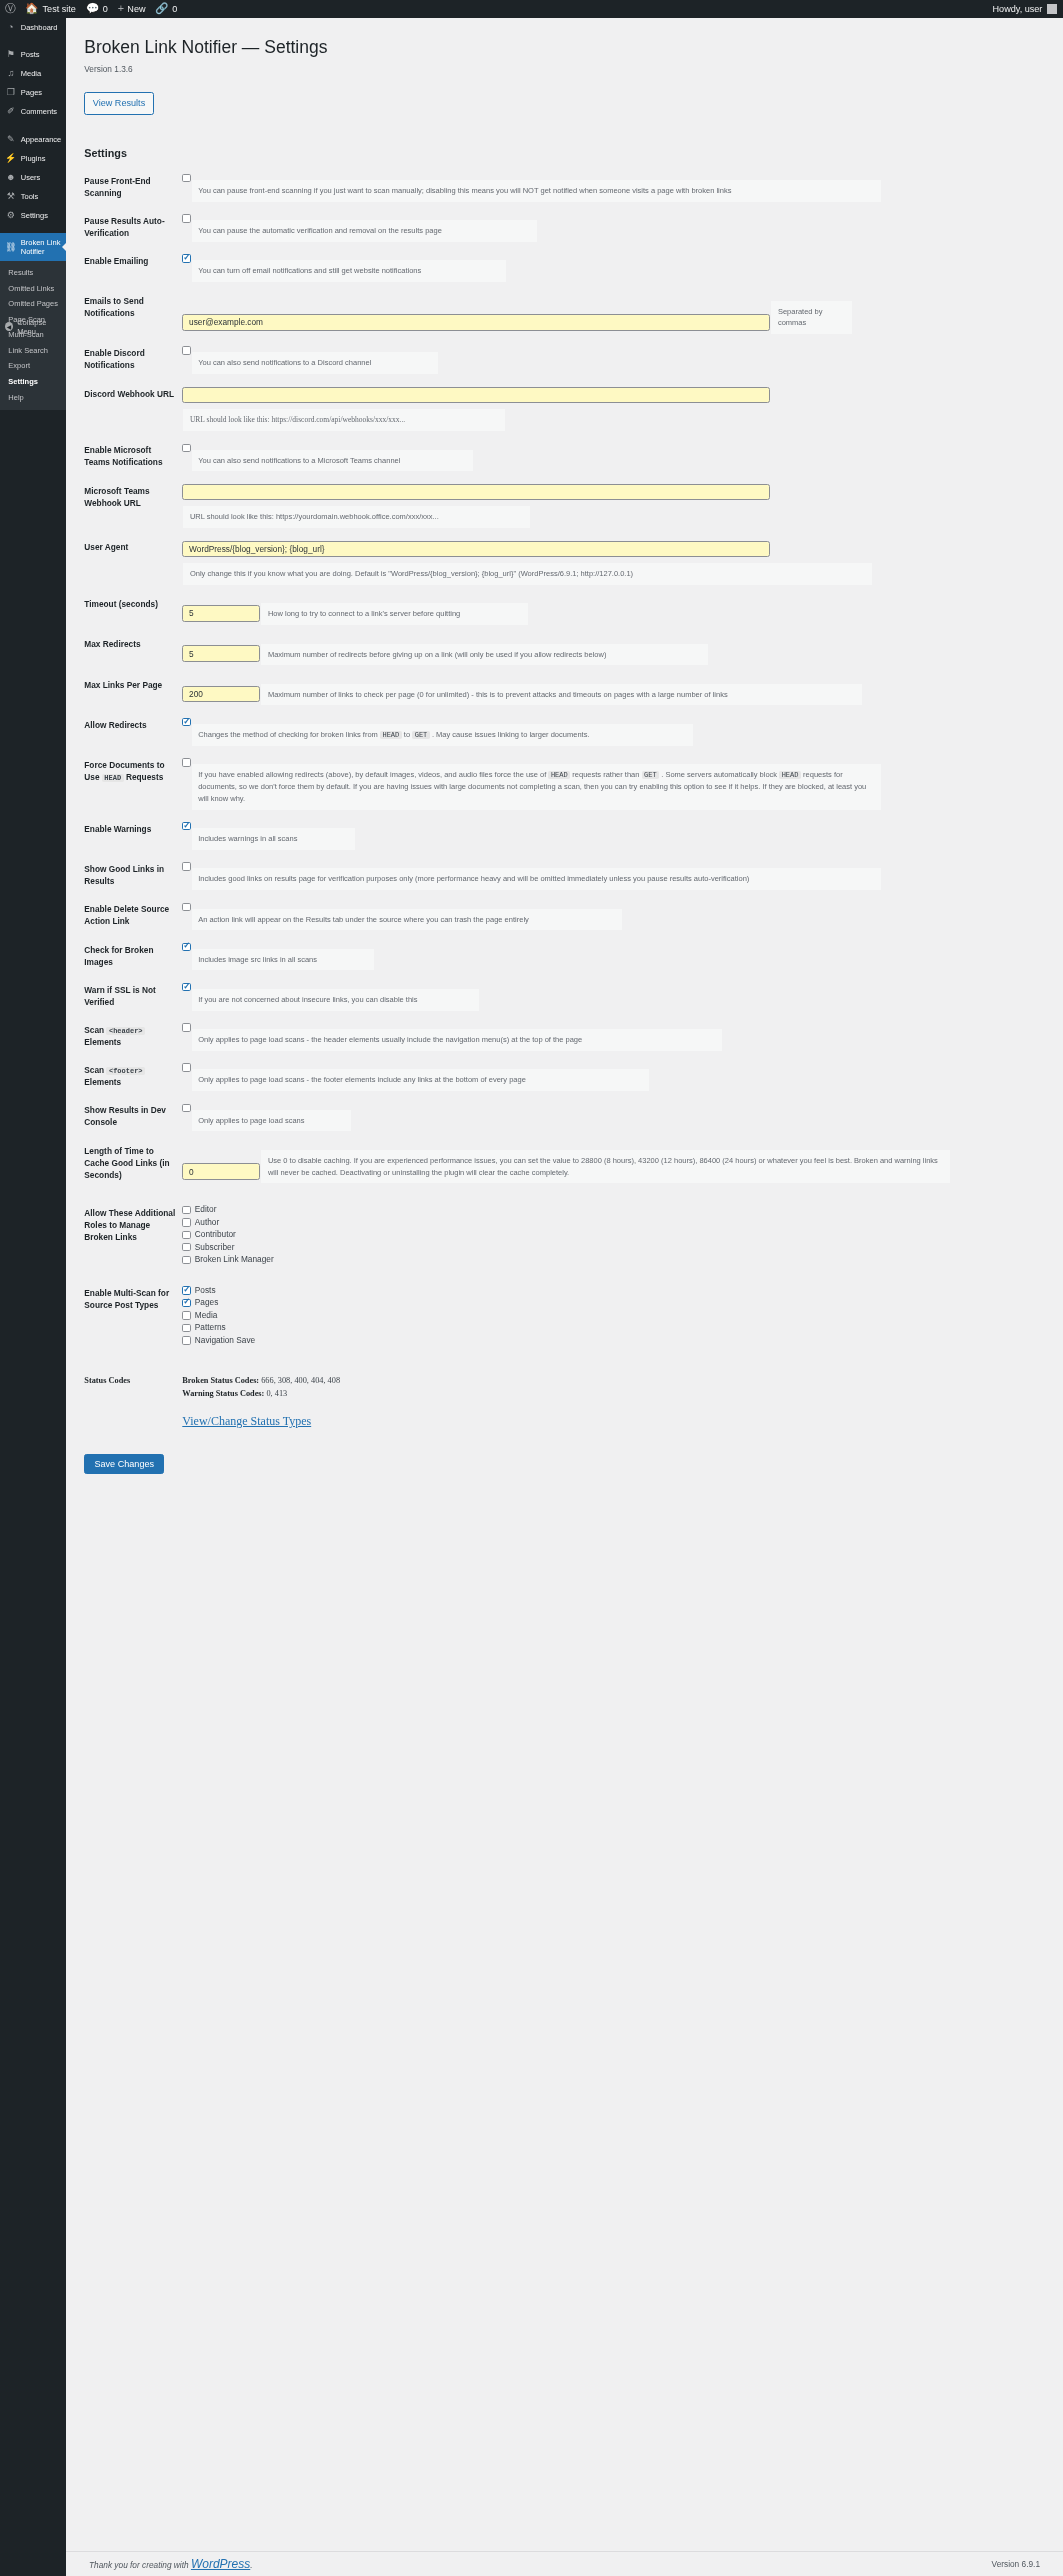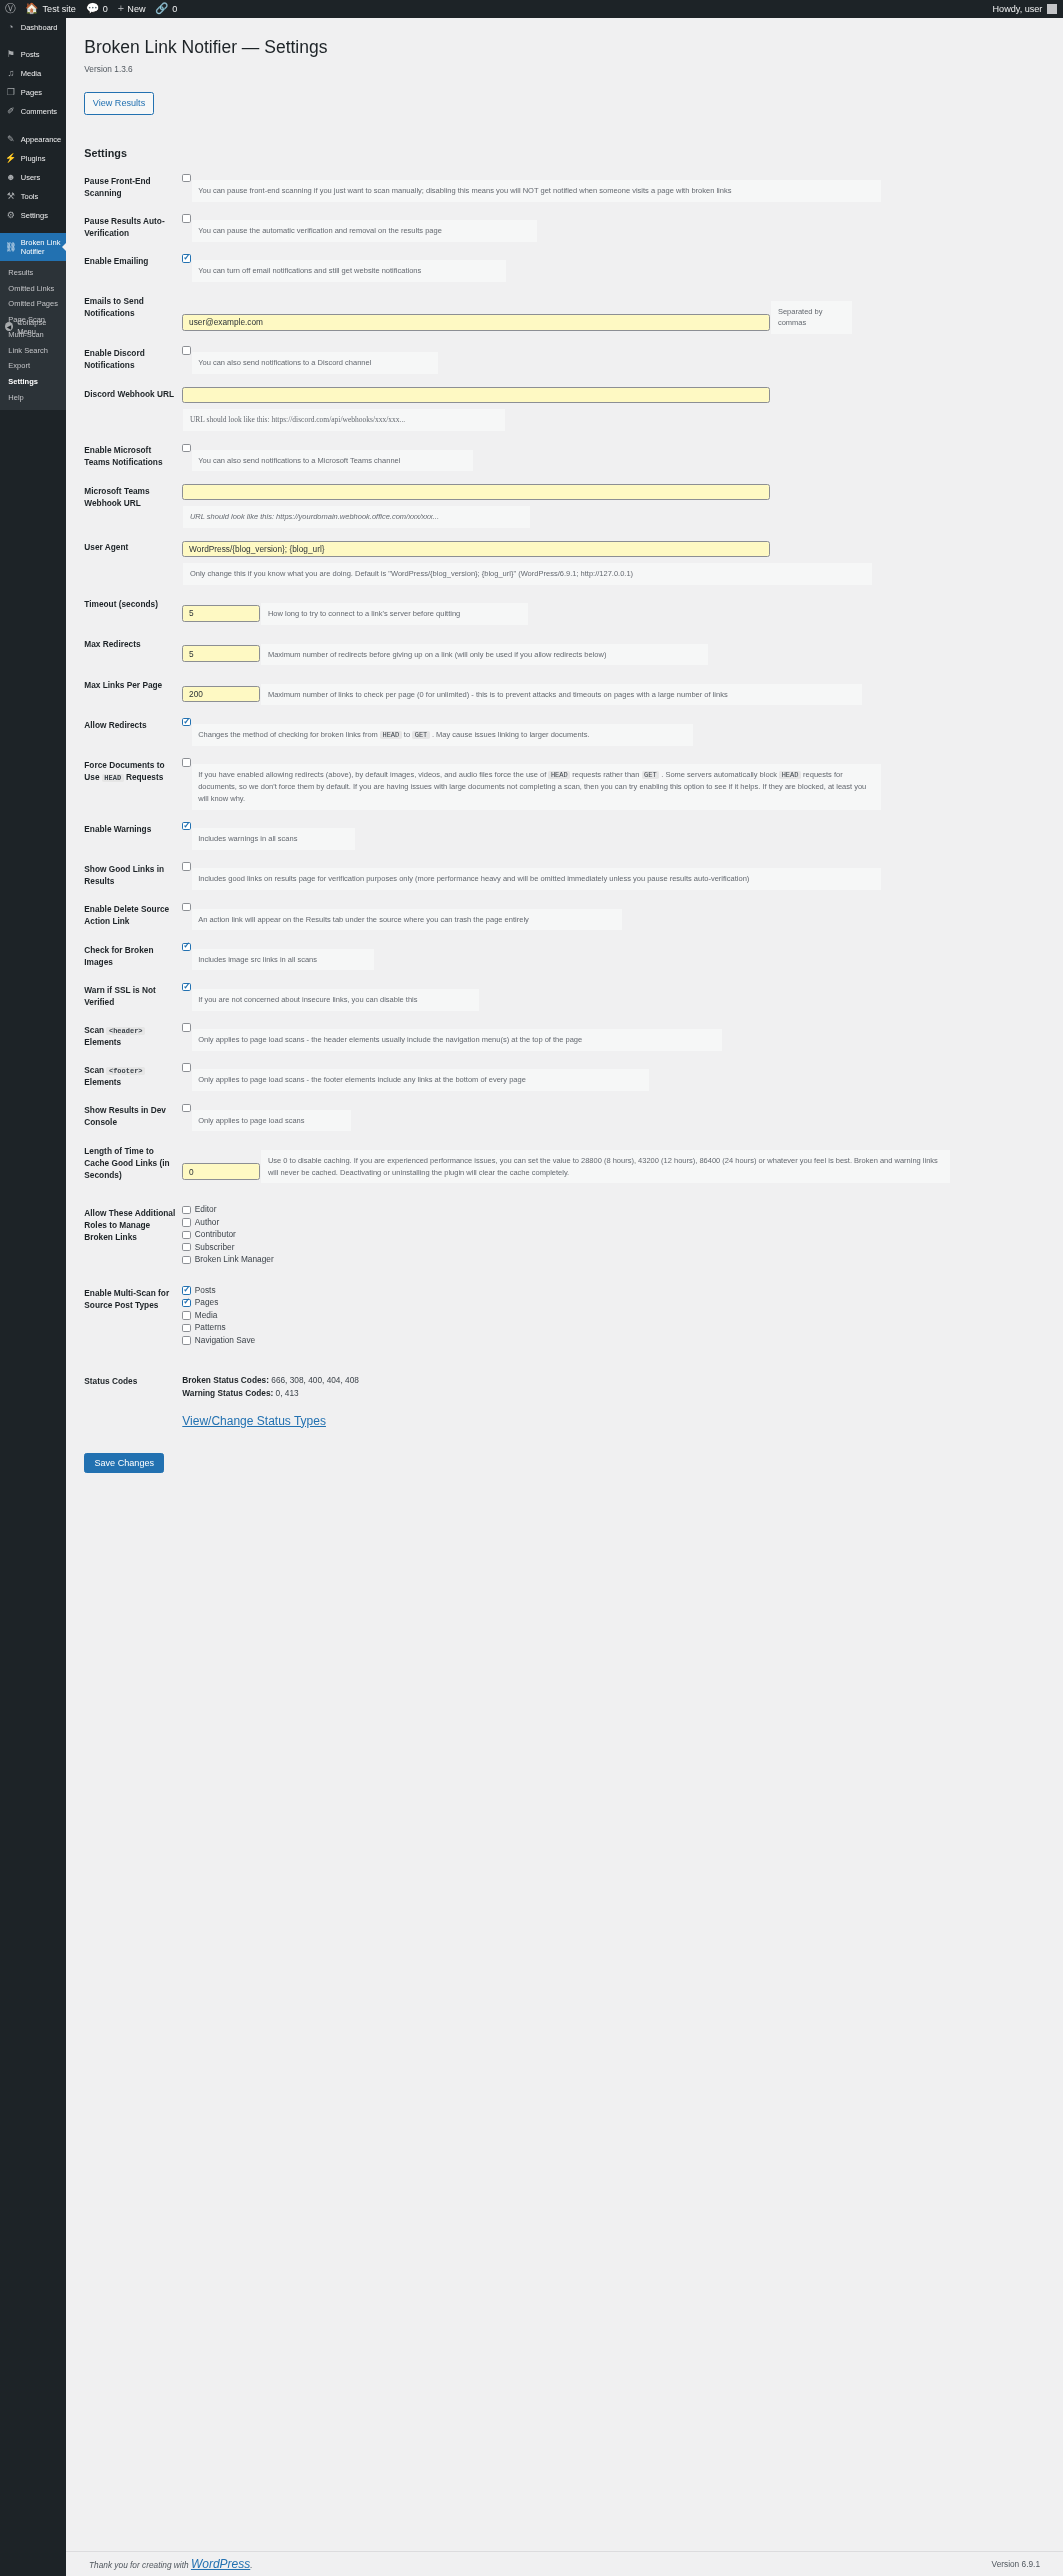--- a/index.html
+++ b/index.html
@@ -255,21 +255,21 @@
       <div class="row">
         <div class="row-label">Discord Webhook URL</div>
         <div class="row-field"><input type="text" class="txt wide" style=""><div class="desc" style="width: 324px; font-family: Liberation Serif, serif;">URL should look like this: https://discord.com/api/webhooks/xxx/xxx...</div></div>
       </div>
       <div class="row">
         <div class="row-label">Enable Microsoft Teams Notifications</div>
         <div class="row-field"><span class="cbx"></span><div class="desc" style="width: 283px;">You can also send notifications to a Microsoft Teams channel</div></div>
       </div>
       <div class="row">
         <div class="row-label">Microsoft Teams Webhook URL</div>
-        <div class="row-field"><input type="text" class="txt wide" style=""><div class="desc" style="width: 349px; font-style: italic;">URL should look like this: https://yourdomain.webhook.office.com/xxx/xxx...</div></div>
+        <div class="row-field"><input type="text" class="txt wide" style=""><div class="desc" style="width: 349px;">URL should look like this: https://yourdomain.webhook.office.com/xxx/xxx...</div></div>
       </div>
       <div class="row">
         <div class="row-label">User Agent</div>
         <div class="row-field"><input type="text" class="txt wide" value="WordPress/{blog_version}; {blog_url}" style=""><div class="desc" style="width: 691px;">Only change this if you know what you are doing. Default is "WordPress/{blog_version}; {blog_url}" (WordPress/6.9.1; http://127.0.0.1)</div></div>
       </div>
       <div class="row">
         <div class="row-label">Timeout (seconds)</div>
         <div class="row-field"><input type="text" class="txt num" value="5" style=""><div class="desc" style="width: 269px;">How long to try to connect to a link's server before quitting</div></div>
       </div>
       <div class="row">
@@ -378,21 +378,21 @@
           </div>
           <div class="cb-opt">
             <span class="cbx"></span>
             <span>Navigation Save</span>
           </div>
         </div>
       </div>
   </div>
 
   
-  <div class="row" style="margin-top:25px;">
+  <div class="row" style="margin-top:25px;font-family:Liberation Serif, serif;">
     <div class="row-label">Status Codes</div>
     <div class="row-field">
       <div class="status-line">
         <b>Broken Status Codes:</b>
         <span>666, 308, 400, 404, 408</span>
       </div>
       <div class="status-line">
         <b>Warning Status Codes:</b>
         <span>0, 413</span>
       </div>

